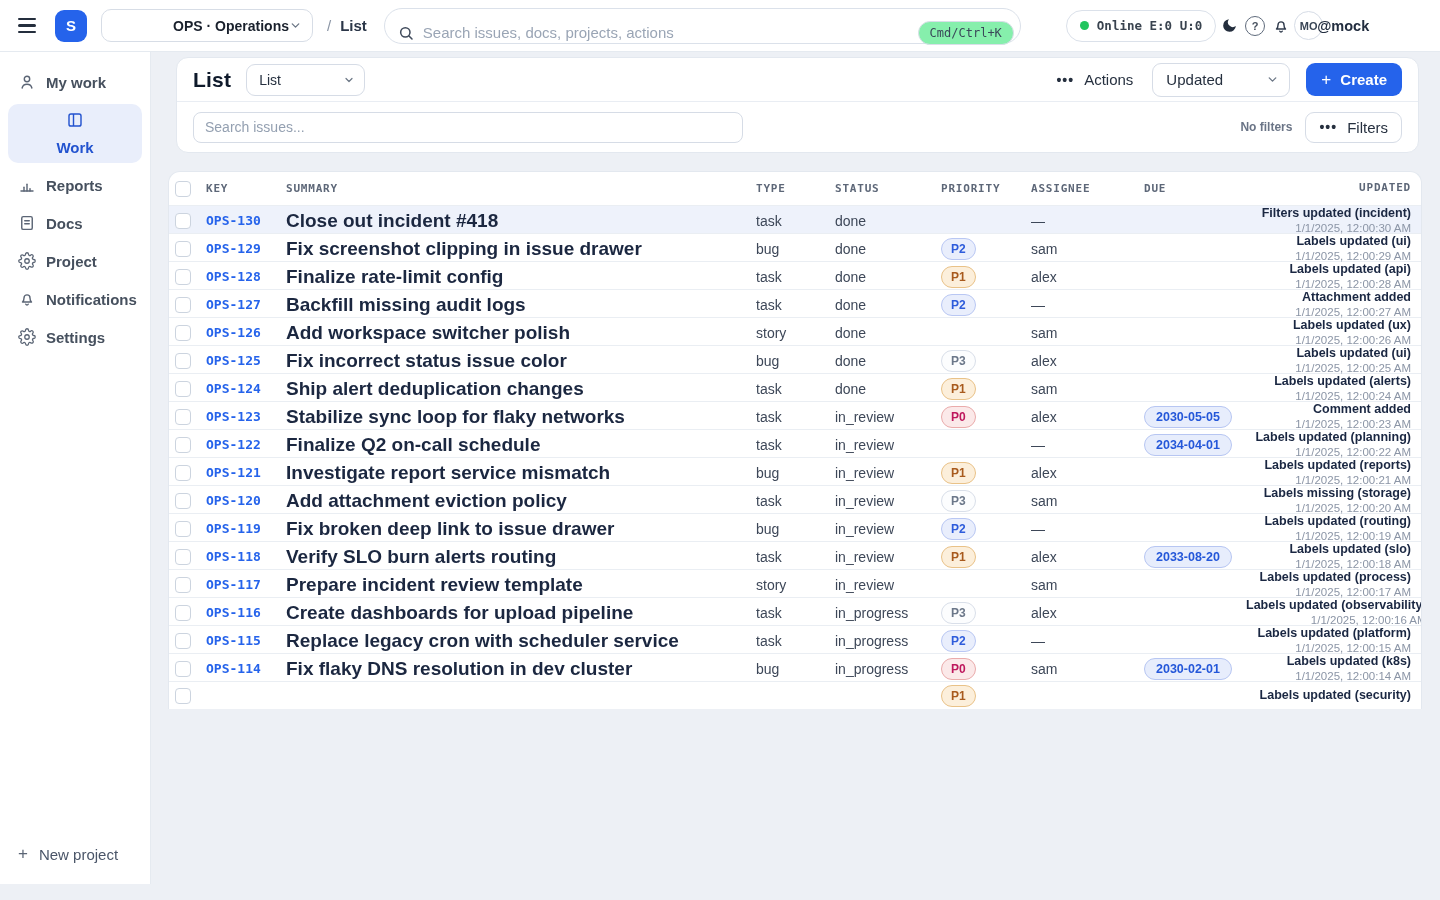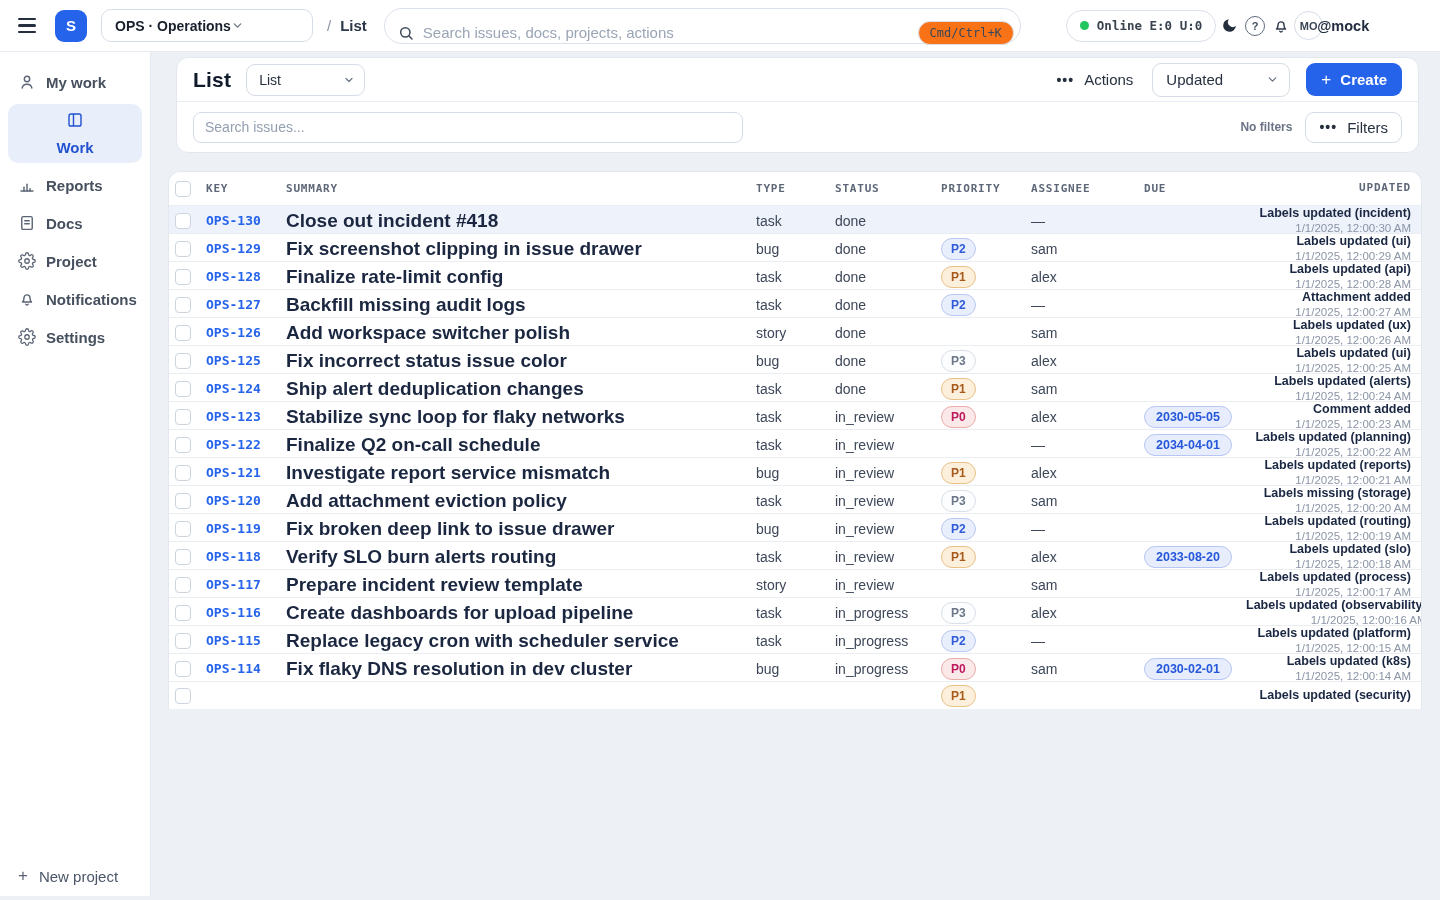--- a/index.html
+++ b/index.html
@@ -7,47 +7,47 @@
   body { font-family:"Liberation Sans", sans-serif; background:#edf0f5; color:#26303f; }
   svg { display:block; }
 
   
   .topbar { position:absolute; top:0; left:0; width:1440px; height:52px; background:#fff;
             border-bottom:1px solid #e5eaf0; display:flex; align-items:center; padding:0 16px; gap:9px; z-index:5; }
   .burger { width:26px; height:26px; display:flex; flex-direction:column; justify-content:center; gap:4px; cursor:pointer; }
   .burger span { display:block; width:18px; height:2.2px; background:#242e3d; border-radius:2px; margin-left:2px; }
   .logo { width:32px; height:32px; border-radius:9px; background:#2563eb; color:#fff; font-weight:700; font-size:15px;
           display:flex; align-items:center; justify-content:center; margin-left:4px; }
-  .ws-select { display:flex; align-items:center; justify-content:flex-start; width:212px; height:33px;
-               border:1px solid #d7dde6; border-radius:10px; padding:0 10px 0 13px; font-weight:700; font-size:14px;
+  .ws-select { display:flex; align-items:center; justify-content:flex-end; width:212px; height:33px;
+               border:1px solid #d7dde6; border-radius:10px; padding:0 10px 0 23px; font-weight:700; font-size:14px;
                color:#19202c; background:#fff; margin-left:5px; cursor:pointer; }
   .chev { color:#6b7685; }
   .crumb-sep { color:#8a94a4; font-size:15px; margin-left:5px; }
   .crumb { font-weight:700; font-size:15px; color:#2b3648; }
   .global-search { flex:1; max-width:637px; height:36px; border:1px solid #dbe1ea; border-radius:18px;
                    display:flex; align-items:center; padding:14px 6px 0 13px; gap:9px; margin-left:8px; background:#fff; }
   .global-search input { flex:1; border:none; outline:none; font-size:15px; color:#26303f; background:transparent;
                          font-family:"Liberation Sans", sans-serif; }
   .global-search input::placeholder { color:#9aa5b5; }
   .kbd { font-family:"DejaVu Sans Mono", monospace; font-size:12px; color:#3a4759; border:1px solid #d9dfe8;
-         background:#f97316; border-radius:999px; padding:4px 11px; white-space:nowrap; }
+         background:#86efac; border-radius:999px; padding:4px 11px; white-space:nowrap; }
   .right-cluster { display:flex; align-items:center; margin-left:36px; }
   .online { display:flex; align-items:center; gap:8px; height:32px; border:1px solid #dbe1ea; border-radius:999px;
             padding:0 13px; font-family:"DejaVu Sans Mono", monospace; font-size:12.5px; font-weight:700; color:#39434f; background:#fff; }
   .dot { width:9px; height:9px; border-radius:50%; background:#22c55e; }
   .icon-btn { width:26px; height:26px; display:flex; align-items:center; justify-content:center; color:#2f3a4c; cursor:pointer; }
   .help-circle { width:20px; height:20px; border:1.6px solid #5f6b7c; border-radius:50%; font-size:11px; font-weight:700;
                  color:#46505e; display:flex; align-items:center; justify-content:center; }
   .avatar { width:29px; height:29px; border-radius:50%; border:1px solid #d6dce6; background:#fff; color:#3a4656;
             font-size:11px; font-weight:700; display:flex; align-items:center; justify-content:center; }
   .username { font-weight:700; font-size:14.5px; color:#222d3f; margin-left:-6px; }
 
   
-  .sidebar { position:absolute; top:52px; left:0; bottom:4px; width:151px; background:#fff; border-right:1px solid #e5eaf0;
-             display:flex; flex-direction:column; padding:14px 8px 2px; }
+  .sidebar { position:absolute; top:52px; left:0; bottom:16px; width:151px; background:#fff; border-right:1px solid #e5eaf0;
+             display:flex; flex-direction:column; padding:14px 8px 12px; }
   .nav-item { display:flex; align-items:center; gap:10px; padding:7px 10px; border-radius:10px; color:#46505e;
               font-weight:700; font-size:15px; margin-bottom:6px; cursor:pointer; }
   .nav-item .nicon { color:#5b6575; }
   .nav-item.active { background:#e9eefb; color:#2353cf;flex-direction:column; }
   .nav-item.active .nicon { color:#2353cf; }
   .new-project { margin-top:auto; display:flex; align-items:center; gap:11px; color:#4a5568; font-size:15px;
                  padding:8px 10px; cursor:pointer; }
   .new-project .plus { font-size:17px; color:#5b6575; }
 
   
@@ -283,21 +283,21 @@
         <div class="trow highlight">
     <span class="cb"></span>
     <span class="key">OPS-130</span>
     <span class="summary">Close out incident #418</span>
     <span class="cell">task</span>
     <span class="cell">done</span>
     <span class="cell"></span>
     <span class="cell">—</span>
     <span class="cell"></span>
     <span class="act">
-      <span class="act-line1">Labels updated (incident)</span>
+      <span class="act-line1">Filters updated (incident)</span>
       <span class="act-line2">1/1/2025, 12:00:30 AM</span>
     </span>
   </div>
         <div class="trow">
     <span class="cb"></span>
     <span class="key">OPS-129</span>
     <span class="summary">Fix screenshot clipping in issue drawer</span>
     <span class="cell">bug</span>
     <span class="cell">done</span>
     <span class="cell"><span class="pill p2">P2</span></span>

